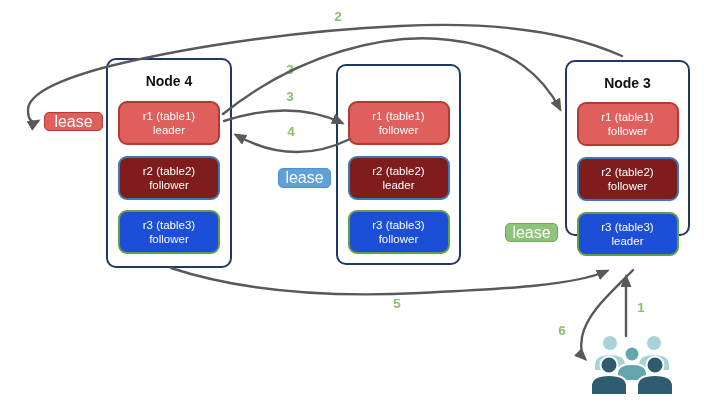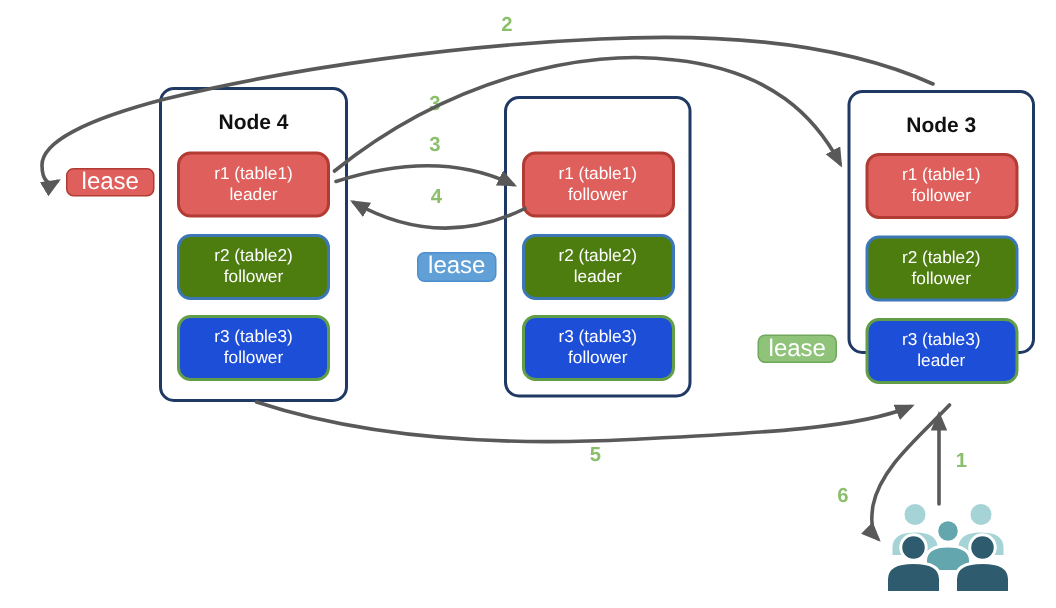--- a/index.html
+++ b/index.html
@@ -25,21 +25,21 @@
   .rep{
     position:absolute;left:50%;transform:translateX(-50%);
     width:102px;height:44px;border-radius:9px;box-sizing:border-box;
     display:flex;flex-direction:column;align-items:center;justify-content:center;
     color:#ffffff;font-size:11.5px;line-height:14px;text-align:right;
   }
   .node-1 .rep-a{top:41px;} .node-1 .rep-b{top:96px;} .node-1 .rep-c{top:150px;}
   .node-2 .rep-a{top:35px;} .node-2 .rep-b{top:90px;} .node-2 .rep-c{top:144px;}
   .node-3 .rep-a{top:40px;} .node-3 .rep-b{top:95px;} .node-3 .rep-c{top:150px;}
   .rep-red  {background:#DE5F5B;border:2px solid #B23B34;}
-  .rep-blue {background:#4d7c0f;border:2px solid #3C78B5;}
+  .rep-blue {background:#7f1d1d;border:2px solid #3C78B5;}
   .rep-green{background:#1d4ed8;border:2px solid #629D48;}
   
   .lease{
     position:absolute;border-radius:5px;box-sizing:border-box;
     color:#ffffff;font-size:16px;text-align:center;
     display:flex;align-items:center;justify-content:center;
   }
   .lease-red  {left:44px; top:112px;width:59px;height:19px;background:#DE5F5B;border:1.5px solid #B23B34;}
   .lease-blue {left:278px;top:168px;width:53px;height:20px;background:#61A0D7;border:1.5px solid #4D8FCC;}
   .lease-green{left:505px;top:223px;width:53px;height:19px;background:#8EC379;border:1.5px solid #6FA85A;}

